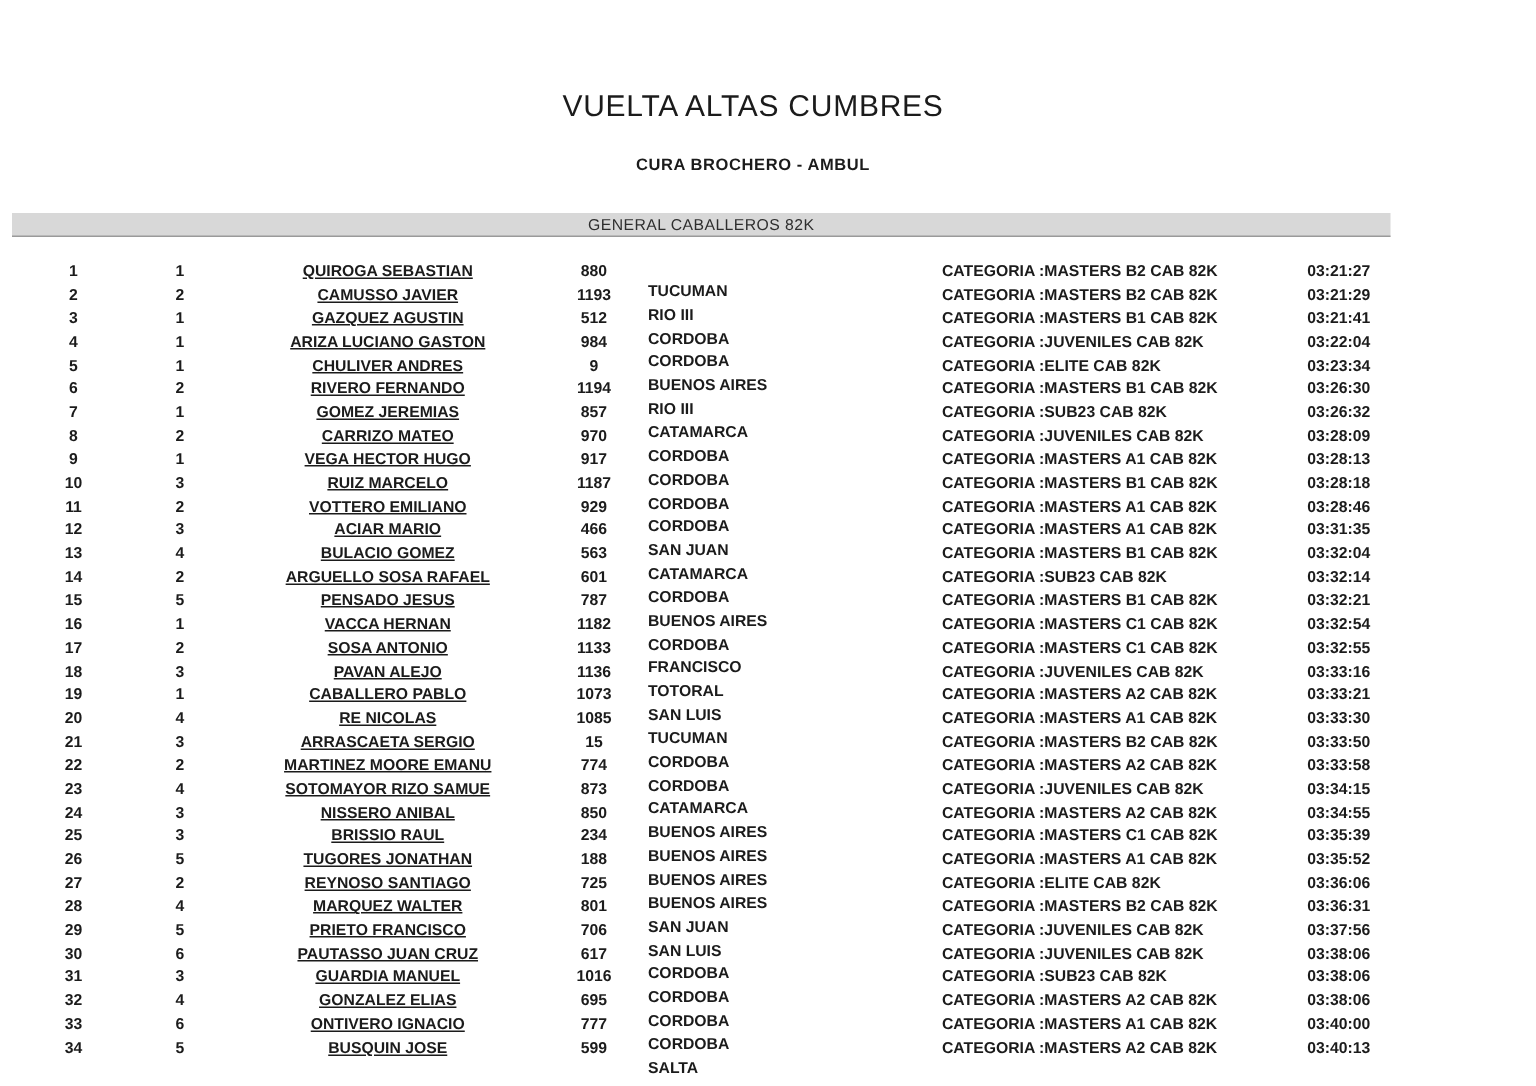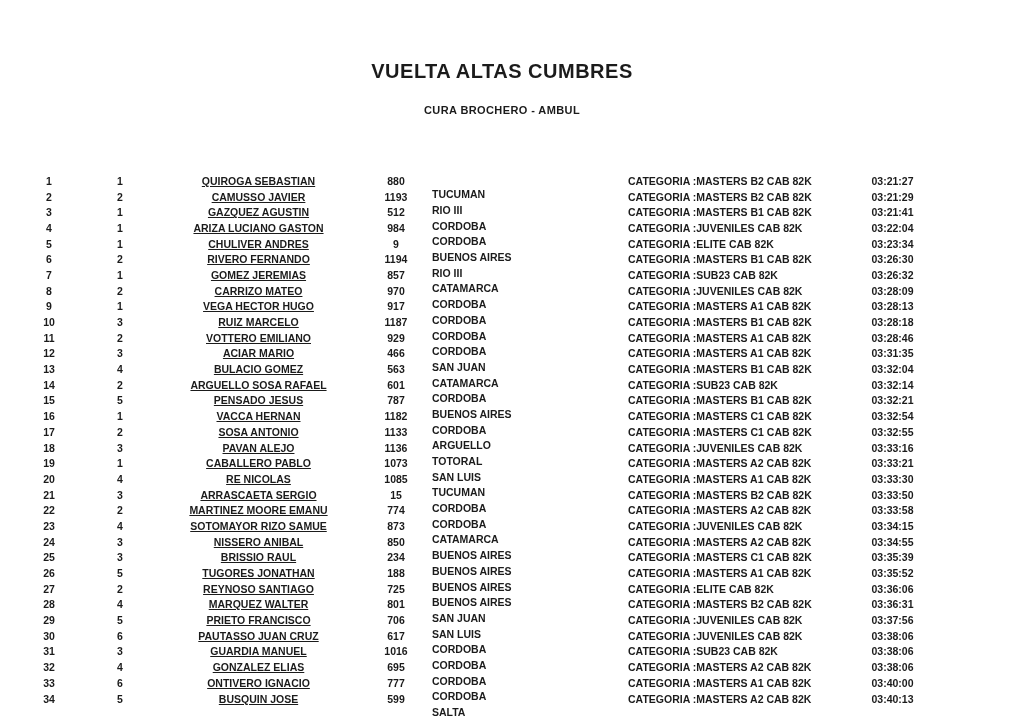--- a/index.html
+++ b/index.html
@@ -13,21 +13,21 @@
   .logo-brand{
     font-style:italic;font-weight:700;font-size:19px;letter-spacing:1px;
     color:#cf2a26;line-height:17px;margin-top:-4px;
   }
   .logo-sub{
     font-weight:700;font-size:7.5px;letter-spacing:1.6px;color:#cf2a26;margin-top:1px;
   }
   
   .title{
     position:absolute;left:0;top:60px;width:1004px;text-align:center;
-    font-size:20px;font-weight:700;letter-spacing:.5px;color:#1b1b1b;
+    font-size:20px;font-weight:400;letter-spacing:.5px;color:#1b1b1b;
   }
   .subtitle{
     position:absolute;left:0;top:104px;width:1004px;text-align:center;
     font-size:11px;font-weight:700;letter-spacing:.4px;color:#1b1b1b;
   }
   
   .band{
     position:absolute;left:8px;top:142px;width:919px;height:16px;
     background:#d8d8d8;border-bottom:1px solid #9a9a9a;box-sizing:border-box;
     display:flex;align-items:center;justify-content:center;
@@ -48,20 +48,23 @@
 </style>
 </head>
 <body>
 
 <div class="page">
 
 
   <div class="title">VUELTA ALTAS CUMBRES</div>
   <div class="subtitle">CURA BROCHERO - AMBUL</div>
 
+  <div class="band">
+    <span>GENERAL CABALLEROS 82K</span>
+  </div>
 
   <div class="tbl">
     <div class="trow thead">
       <div class="c c1">GENERAL</div>
       <div class="c c2">CATEGORIA</div>
       <div class="c c3">CORREDOR</div>
       <div class="c c4">PLACA Nº</div>
       <div class="c c5">PROCEDENCIA</div>
       <div class="c c6">CATEGORIA</div>
       <div class="c c7">TIEMPO</div>
@@ -209,21 +212,21 @@
           <div class="c c4">1182</div>
           <div class="c c5">CORDOBA</div>
           <div class="c c6">CATEGORIA :MASTERS C1 CAB 82K</div>
           <div class="c c7">03:32:54</div>
         </div>
         <div class="trow">
           <div class="c c1">17</div>
           <div class="c c2">2</div>
           <div class="c c3">SOSA ANTONIO</div>
           <div class="c c4">1133</div>
-          <div class="c c5">ARGUELLO</div>
+          <div class="c c5">FRANCISCO</div>
           <div class="c c6">CATEGORIA :MASTERS C1 CAB 82K</div>
           <div class="c c7">03:32:55</div>
         </div>
         <div class="trow">
           <div class="c c1">18</div>
           <div class="c c2">3</div>
           <div class="c c3">PAVAN ALEJO</div>
           <div class="c c4">1136</div>
           <div class="c c5">TOTORAL</div>
           <div class="c c6">CATEGORIA :JUVENILES CAB 82K</div>

